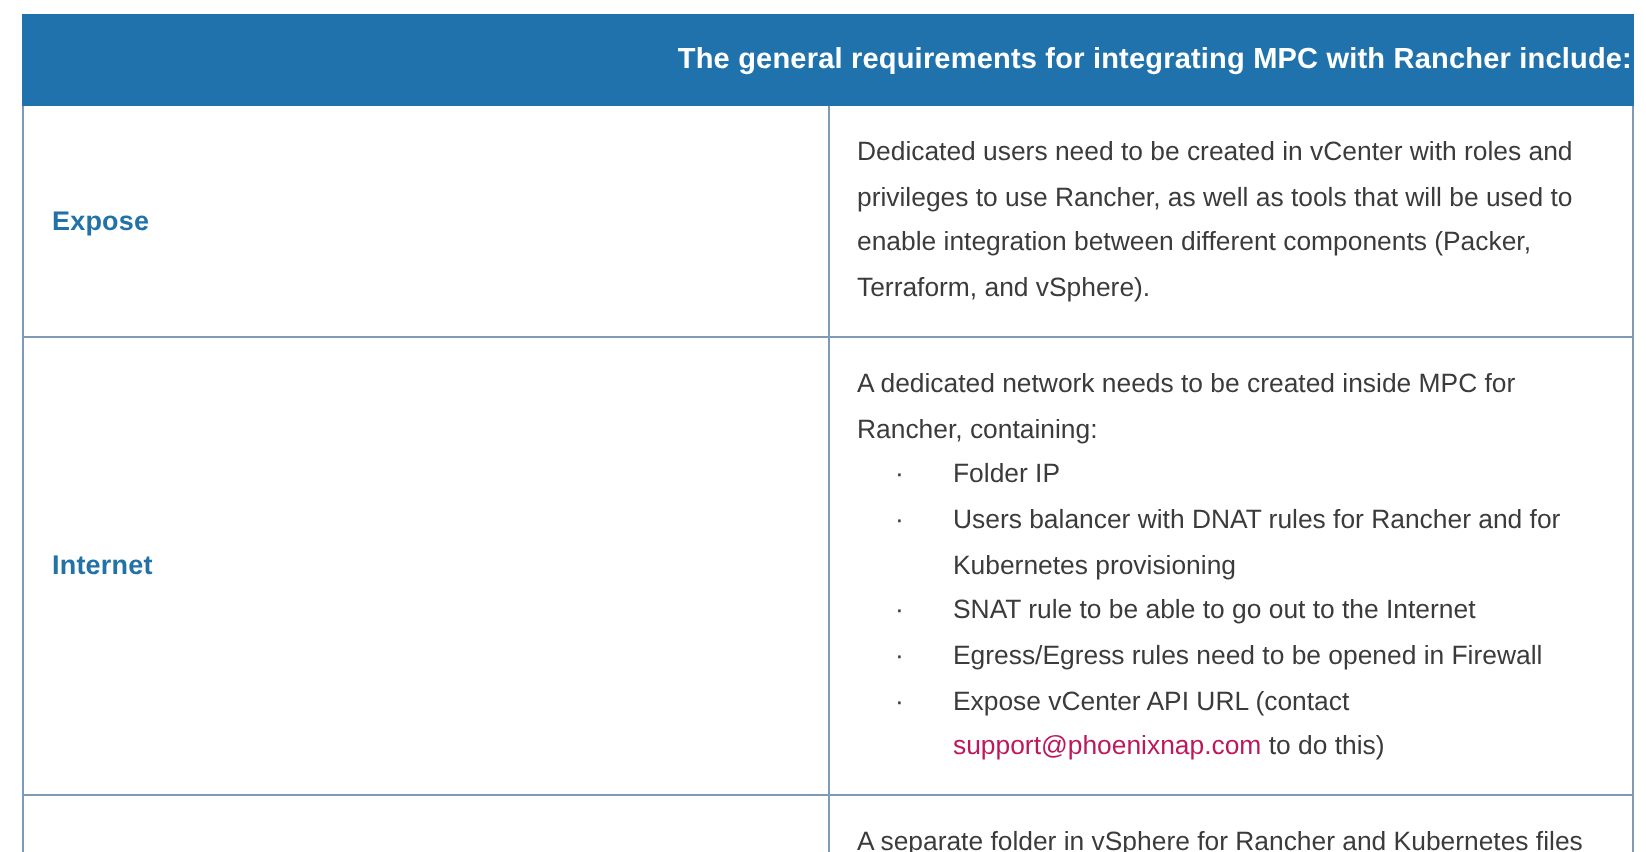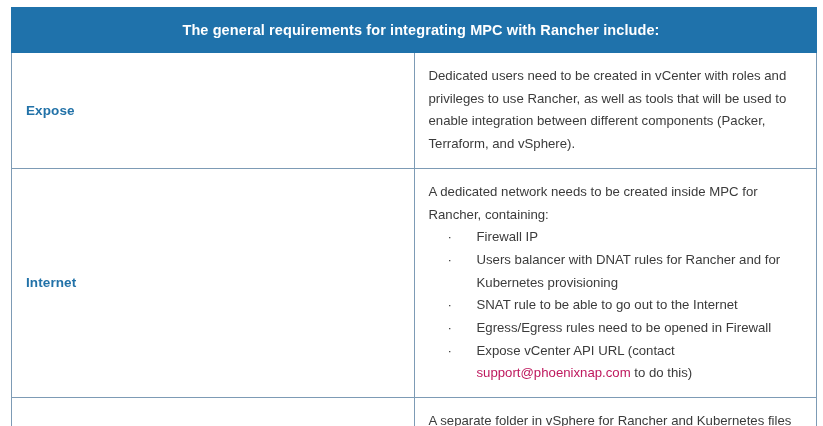--- a/index.html
+++ b/index.html
@@ -26,21 +26,21 @@
     width: 100%;
     border-collapse: collapse;
     table-layout: fixed;
   }
 
   .header-row th {
     background: #1f72ab;
     color: #ffffff;
     font-size: 14.5px;
     font-weight: bold;
-    text-align: center;
+    text-align: right;
     padding: 14px 0 14px 14px;
     letter-spacing: 0.1px;
     border: 1px solid #1f72ab;
   }
 
   .req-table td {
     border: 1px solid #7d9bb5;
     vertical-align: middle;
     background: #ffffff;
   }
@@ -112,21 +112,21 @@
         </td>
       </tr>
 
       <tr class="row-network">
         <td class="label-cell">Internet</td>
         <td class="body-cell">
           <p>A dedicated network needs to be created inside MPC for Rancher, containing:</p>
           <ul class="bullets">
             <li>
               <span class="dot">·</span>
-              <span>Firewall IP</span>
+              <span>Folder IP</span>
             </li>
             <li>
               <span class="dot">·</span>
               <span>Users balancer with DNAT rules for Rancher and for Kubernetes provisioning</span>
             </li>
             <li>
               <span class="dot">·</span>
               <span>SNAT rule to be able to go out to the Internet</span>
             </li>
             <li>

